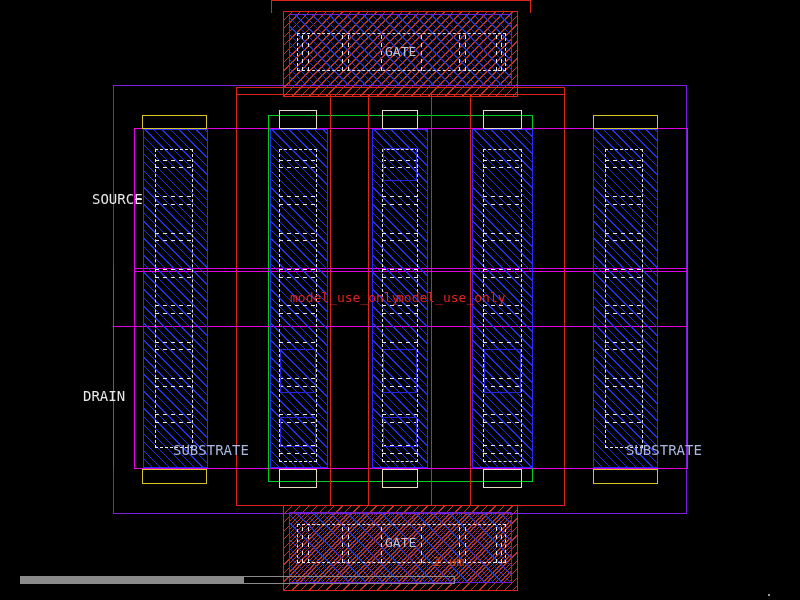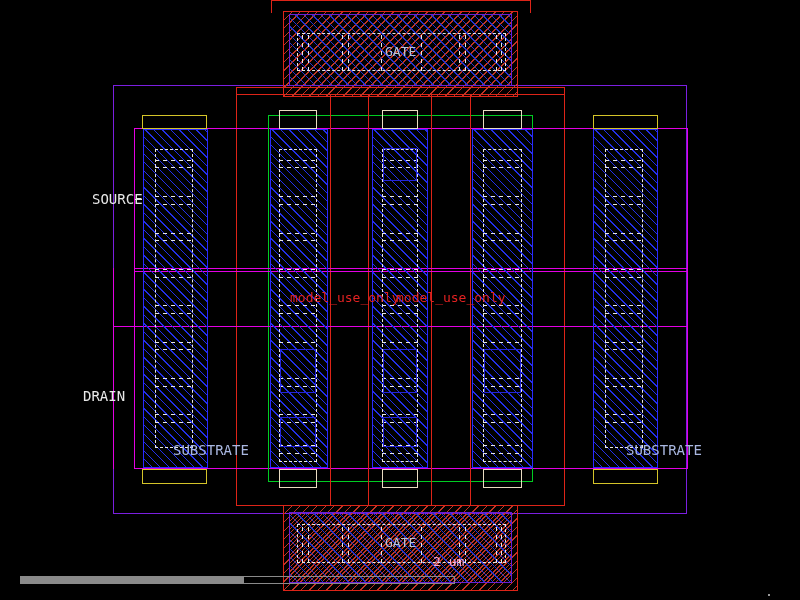--- a/index.html
+++ b/index.html
@@ -16,21 +16,21 @@
 <div id="canvas">
 
   <span class="lbl lbl-14" style="left: 92px; top: 192px; color: rgb(232, 232, 232);">SOURCE</span>
   <span class="lbl lbl-14" style="left: 83px; top: 389px; color: rgb(232, 232, 232);">DRAIN</span>
   <span class="lbl lbl-14" style="left: 173px; top: 443px; color: rgb(169, 183, 224);">SUBSTRATE</span>
   <span class="lbl lbl-14" style="left: 626px; top: 443px; color: rgb(169, 183, 224);">SUBSTRATE</span>
   <span class="lbl lbl-13" style="left: 385px; top: 45px; color: rgb(183, 195, 214);">GATE</span>
   <span class="lbl lbl-13" style="left: 385px; top: 536px; color: rgb(183, 195, 214);">GATE</span>
   <span class="lbl lbl-13" style="left: 290px; top: 291px; color: rgb(227, 34, 34);">model_use_only</span>
   <span class="lbl lbl-13" style="left: 396px; top: 291px; color: rgb(227, 34, 34);">model_use_only</span>
-  <span class="lbl lbl-13" style="left: 433px; top: 555px; z-index: 10; color: #f9a8d4;">2 um</span>
+  <span class="lbl lbl-13" style="left: 433px; top: 555px; z-index: 10; color: #c2410c;">2 um</span>
 
   <div class="abs" style="z-index: 9; left: 20px; top: 576px; width: 223px; height: 8px; background: rgb(138, 138, 138);"></div>
   <div class="abs" style="z-index: 9; left: 243px; top: 576px; width: 212px; height: 8px; border: 1px solid rgb(138, 138, 138);"></div>
   <div class="abs" style="z-index: 10; width: 2px; height: 2px; left: 768px; top: 594px; background: rgb(153, 153, 153);"></div>
 
 <div class="abs" style="left: 113px; top: 85px; width: 574px; height: 429px; border: 1px solid rgb(123, 31, 224); z-index: 3;"></div>
     <div class="abs" style="left: 236px; top: 87px; width: 329px; height: 419px; border: 1px solid rgb(221, 36, 24); z-index: 3;"></div>
     <div class="abs" style="left: 134px; top: 128px; width: 554px; height: 341px; border: 1px solid rgb(228, 0, 228); z-index: 3;"></div>
     <div class="abs" style="left: 268px; top: 115px; width: 265px; height: 367px; border: 1px solid rgb(0, 204, 34); z-index: 3;"></div>
     <div class="abs" style="left: 142px; top: 115px; width: 65px; height: 14px; border: 1px solid rgb(212, 196, 41); z-index: 3;"></div>

